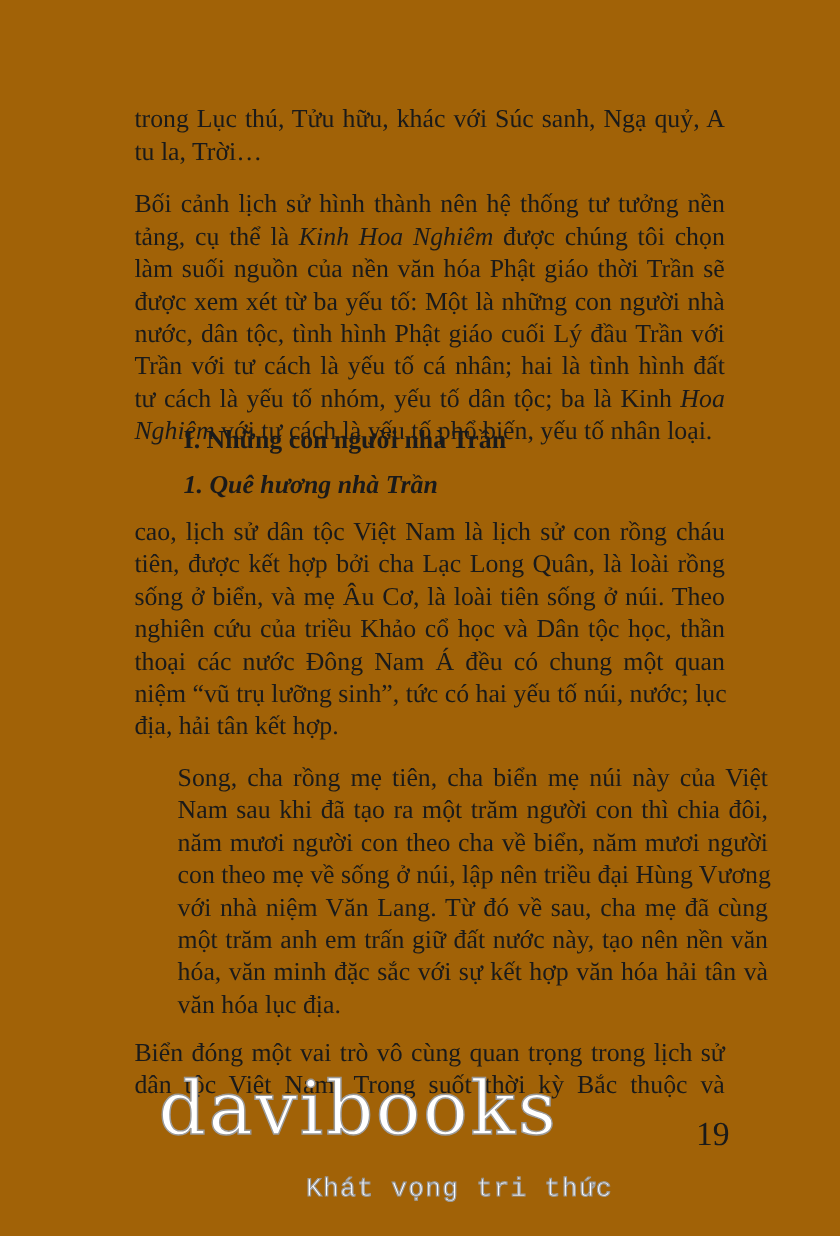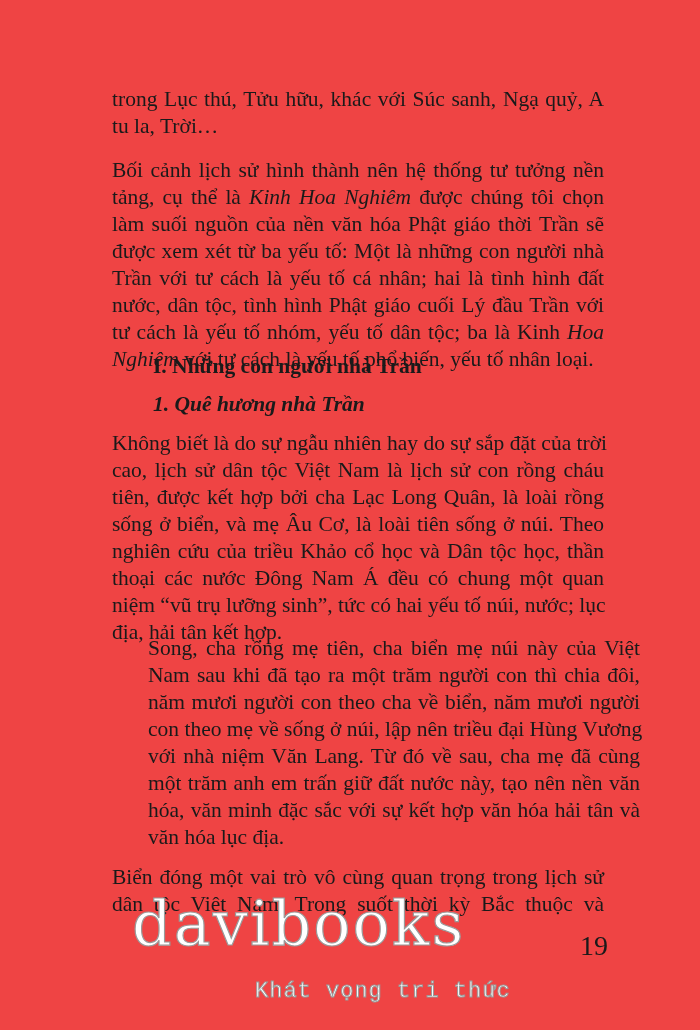--- a/index.html
+++ b/index.html
@@ -1,17 +1,17 @@
 <!DOCTYPE html>
 <html><head>
 <meta charset="utf-8">
 <style>
   html, body { margin: 0; padding: 0; background: #ffffff; }
   body { width: 700px; height: 1030px; position: relative; overflow: hidden; }
-  .page { position: absolute; left: 0; top: 0; width: 700px; height: 1030px; background: #ef4444; }
+  .page { position: absolute; left: 0; top: 0; width: 700px; height: 1030px; background: #a16207; }
   .text-block { position: absolute; left: 112px; width: 492px; font-family: "Liberation Serif", serif; font-size: 21.5px; color: #1a1a1a; }
   .line { display: block; height: 27px; line-height: 27px; text-align: justify; text-align-last: justify; white-space: nowrap; }
   .line.last { text-align-last: left; }
   .heading { position: absolute; left: 153px; font-family: "Liberation Serif", serif; font-size: 21.5px; font-weight: bold; color: #1a1a1a; line-height: 27px; }
   .heading.italic { font-style: italic; }
   em { font-style: italic; }
   .page-number { position: absolute; left: 580px; top: 930px; font-family: "Liberation Serif", serif; font-size: 28px; color: #1a1a1a; }
   .watermark-logo { position: absolute; left: 132px; top: 893px; font-family: "DejaVu Serif", serif; font-size: 62px; letter-spacing: 2px; color: #ffffff; -webkit-text-stroke: 1.2px #9a9a9a; line-height: 1; }
   .watermark-slogan { position: absolute; left: 255px; top: 981px; font-family: Liberation Mono, monospace; font-size: 22px; letter-spacing: 1px; color: #ffffff; -webkit-text-stroke: 1px #9a9a9a; line-height: 1; }
 </style>
@@ -23,31 +23,30 @@
   <div class="text-block" style="top:86px;">
     <span class="line">trong Lục thú, Tửu hữu, khác với Súc sanh, Ngạ quỷ, A</span>
     <span class="line last">tu la, Trời…</span>
   </div>
 
   <div class="text-block" id="ctx-para" style="top:157px;">
       <span class="line"><span>Bối cảnh lịch sử hình thành nên hệ thống tư tưởng nền</span></span>
       <span class="line"><span>tảng, cụ thể là </span><em>Kinh Hoa Nghiêm</em><span> được chúng tôi chọn</span></span>
       <span class="line"><span>làm suối nguồn của nền văn hóa Phật giáo thời Trần sẽ</span></span>
       <span class="line"><span>được xem xét từ ba yếu tố: Một là những con người nhà</span></span>
+      <span class="line"><span>nước, dân tộc, tình hình Phật giáo cuối Lý đầu Trần với</span></span>
       <span class="line"><span>Trần với tư cách là yếu tố cá nhân; hai là tình hình đất</span></span>
-      <span class="line"><span>nước, dân tộc, tình hình Phật giáo cuối Lý đầu Trần với</span></span>
       <span class="line"><span>tư cách là yếu tố nhóm, yếu tố dân tộc; ba là Kinh </span><em>Hoa</em></span>
       <span class="line last"><em>Nghiêm</em><span> với tư cách là yếu tố phổ biến, yếu tố nhân loại.</span></span>
     </div>
 
   <div class="heading" style="top:353px;">I. Những con người nhà Trần</div>
   <div class="heading italic" style="top:391px;">1. Quê hương nhà Trần</div>
 
   <div class="text-block" style="top:430px;">
-    <span class="line">Không biết là do sự ngẫu nhiên hay do sự sắp đặt của trời</span>
     <span class="line">cao, lịch sử dân tộc Việt Nam là lịch sử con rồng cháu</span>
     <span class="line">tiên, được kết hợp bởi cha Lạc Long Quân, là loài rồng</span>
     <span class="line">sống ở biển, và mẹ Âu Cơ, là loài tiên sống ở núi. Theo</span>
     <span class="line">nghiên cứu của triều Khảo cổ học và Dân tộc học, thần</span>
     <span class="line">thoại các nước Đông Nam Á đều có chung một quan</span>
     <span class="line">niệm “vũ trụ lưỡng sinh”, tức có hai yếu tố núi, nước; lục</span>
     <span class="line last">địa, hải tân kết hợp.</span>
   </div>
 
   <div class="text-block" style="top:635px;margin-left:36px;">

